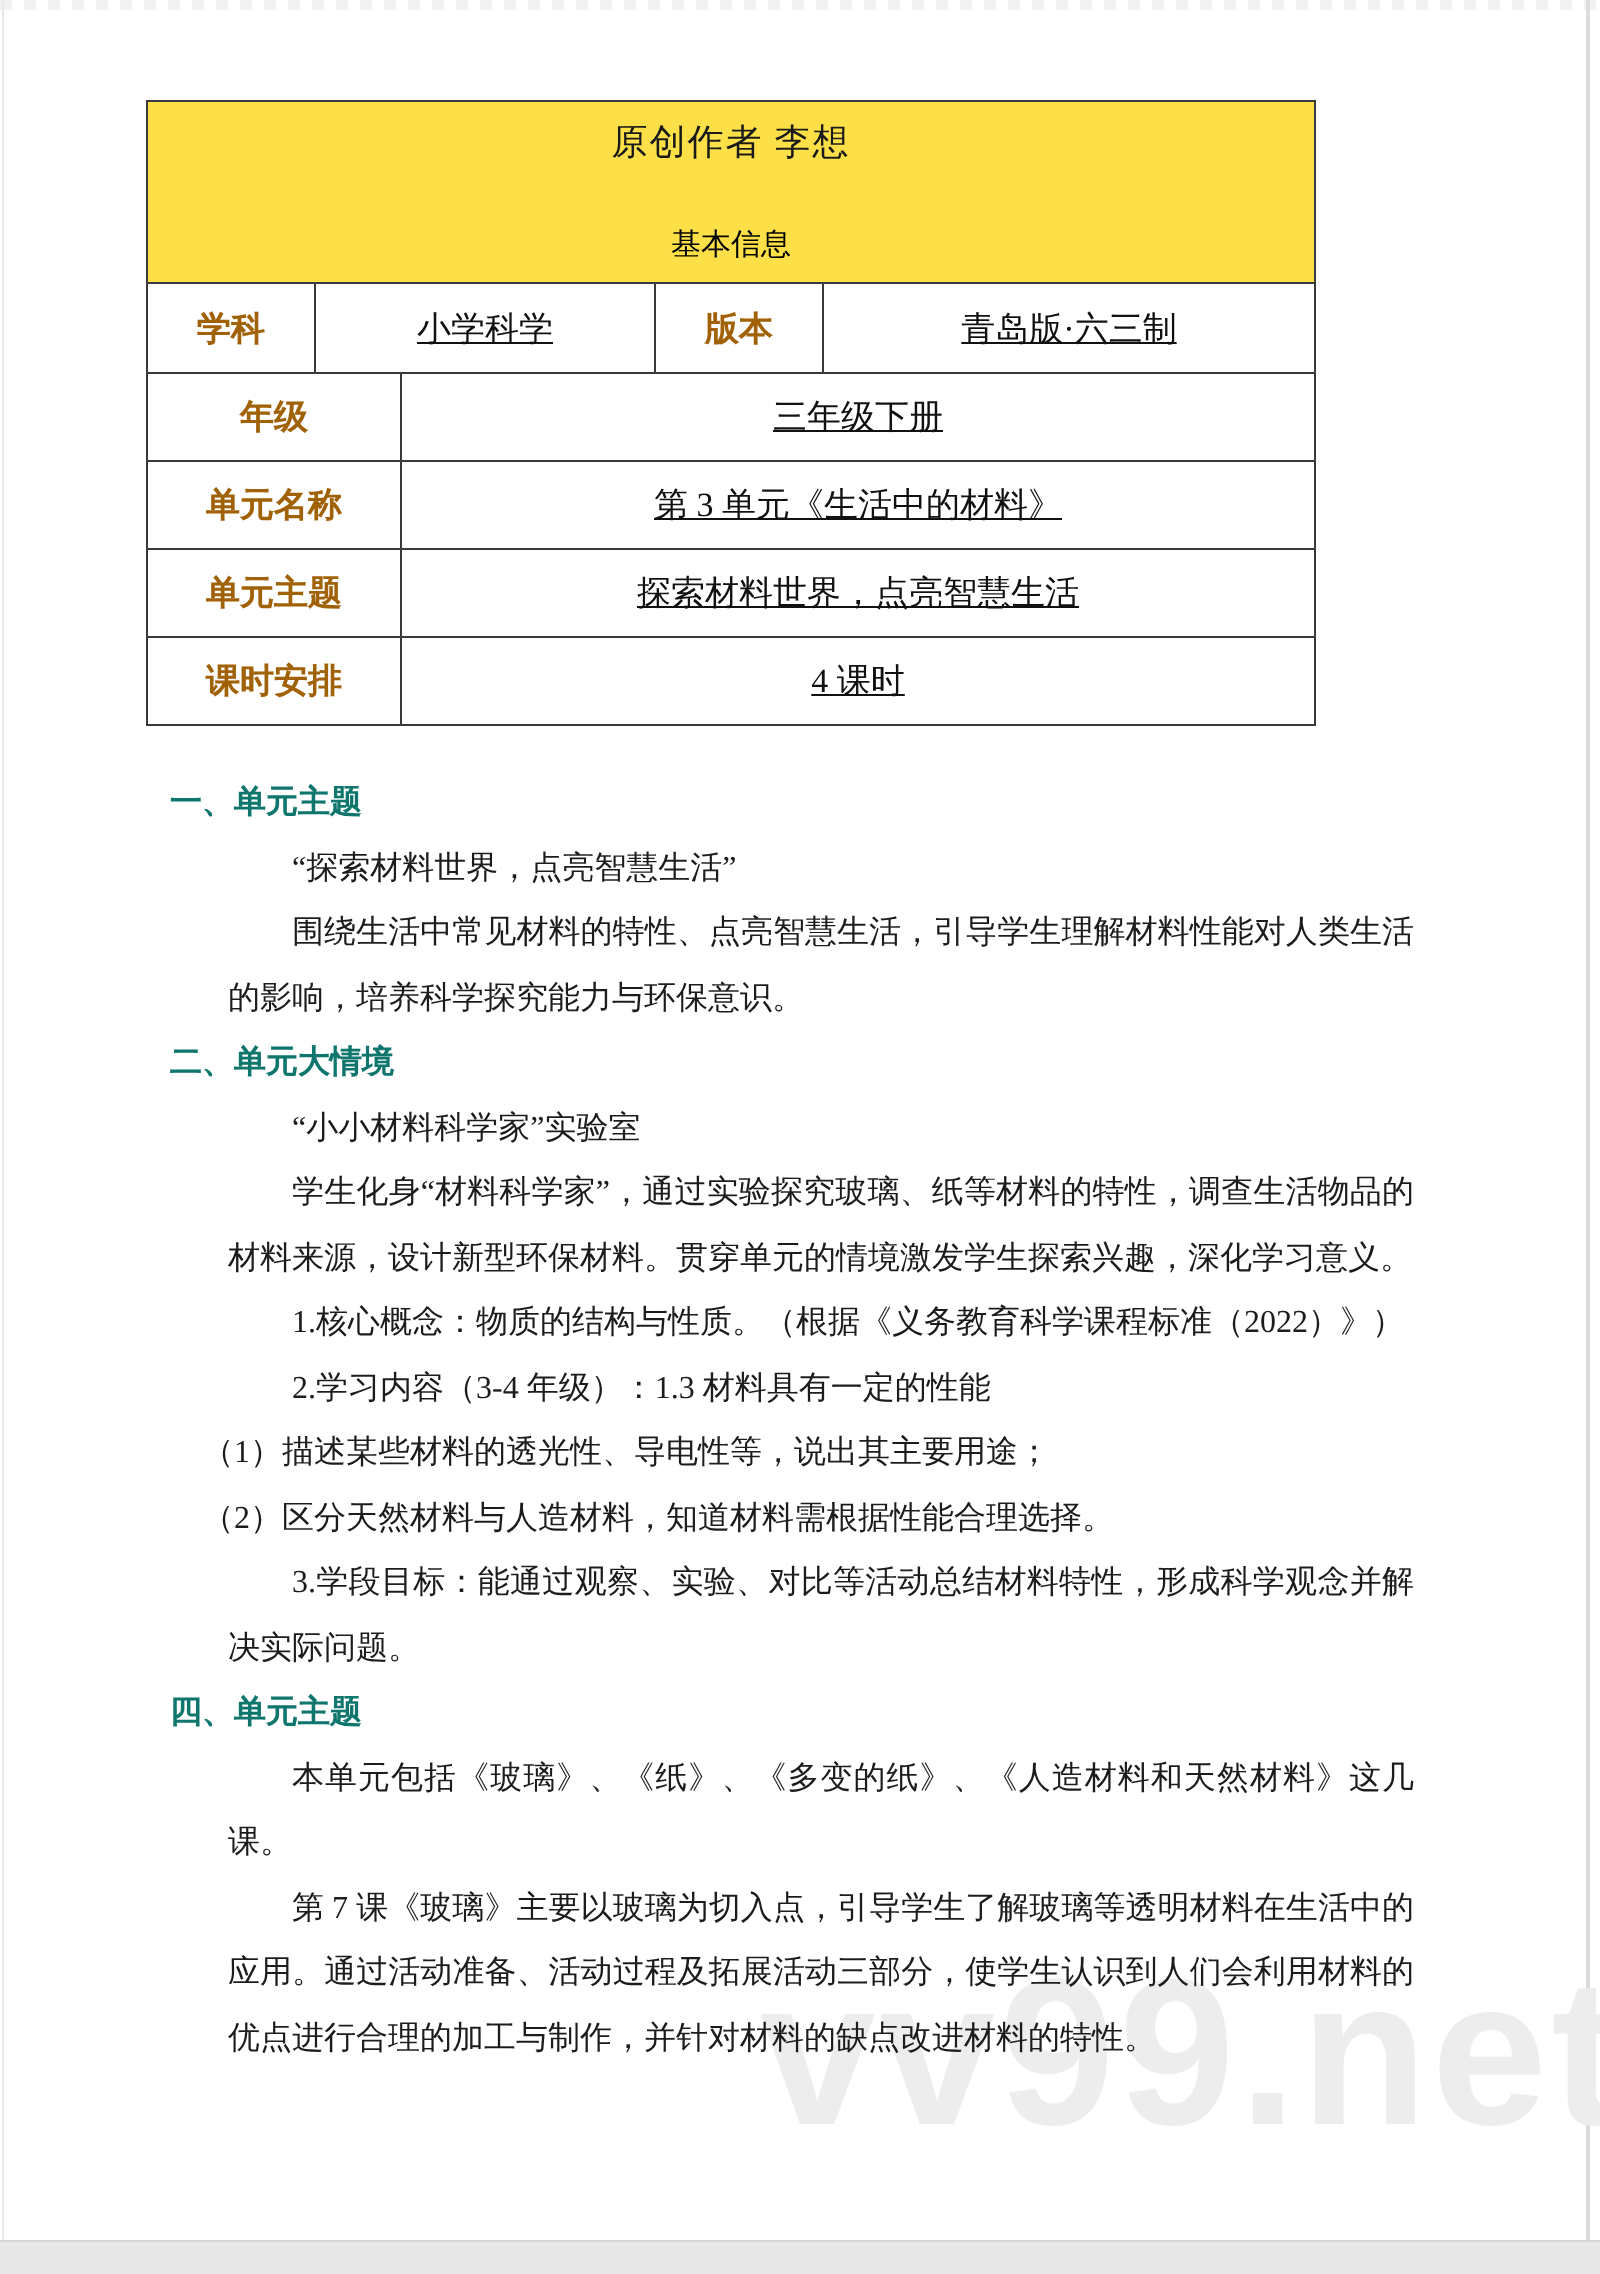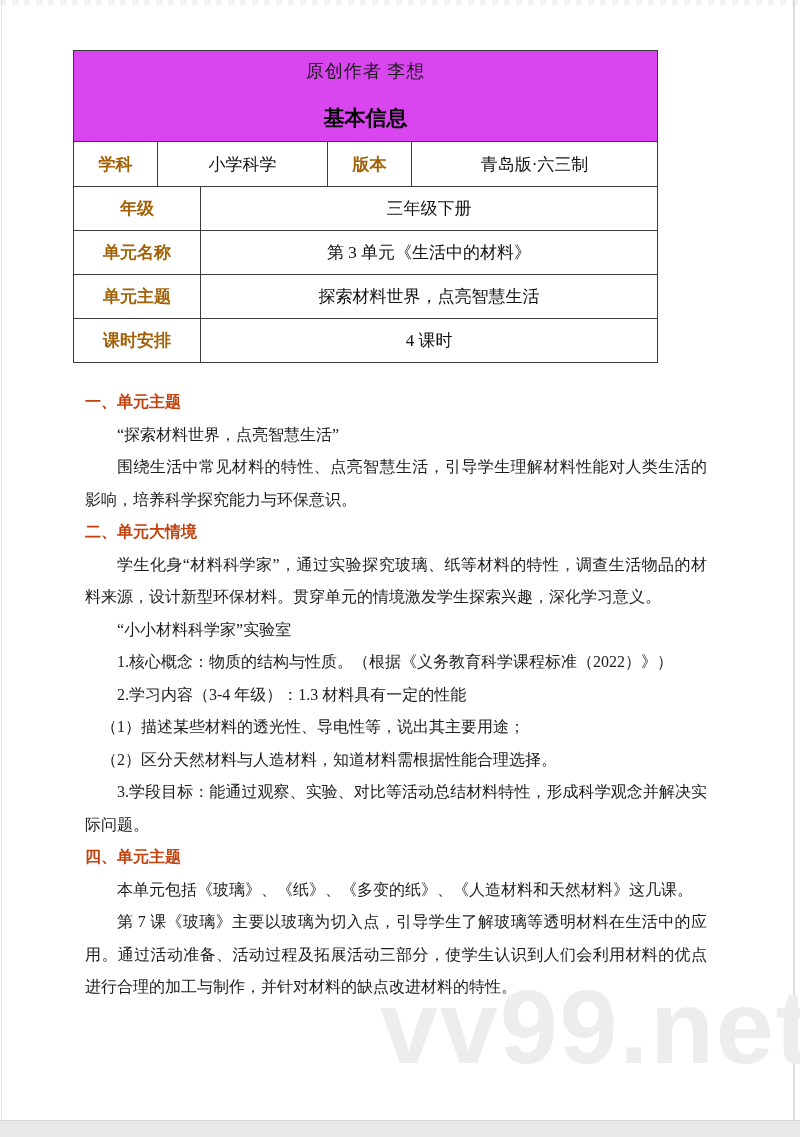--- a/index.html
+++ b/index.html
@@ -61,21 +61,21 @@
     color: #111111;
   }
   table.doc-table td {
     border: 1px solid #3a3a3a;
     text-align: center;
     vertical-align: middle;
     padding: 0 2px;
     overflow: hidden;
   }
   td.head-cell {
-    background: #d946ef;
+    background: #fde047;
     height: 90px;
     padding: 0;
     text-align: left;
     vertical-align: top;
   }
   .head-inner {
     display: flex;
     flex-direction: column;
     justify-content: space-between;
     height: 100%;
@@ -83,53 +83,53 @@
     padding: 8px 9px 9px 9px;
   }
   .head-title {
     text-align: center;
     font-size: 18px;
     letter-spacing: 1px;
     color: #1a1a1a;
   }
   .head-label {
     font-family: "Liberation Sans", "DejaVu Sans", sans-serif;
-    font-weight: 700;
-    font-size: 21px;
+    font-weight: 400;
+    font-size: 15px;
     color: #000000;
   }
   td.lbl {
     font-family: "Liberation Sans", "DejaVu Sans", sans-serif;
     font-weight: 700;
     font-size: 17px;
     color: #a16207;
     height: 43px;
   }
   tr.r1 td { height: 44px; }
-  td.val { font-size: 17px; }
+  td.val { font-size: 17px; text-decoration: underline; }
   
   .doc-body {
     position: absolute;
     left: 85px;
     top: 386px;
     width: 622px;
     z-index: 2;
     font-size: 16px;
     line-height: 32.5px;
     color: #1c1c1c;
     text-align: justify;
   }
   .sec-heading {
     font-family: "Liberation Sans", "DejaVu Sans", sans-serif;
     font-weight: 700;
-    color: #c2410c;
+    color: #0f766e;
     text-align: left;
   }
   .para { margin: 0; }
-  .ind-2 { text-indent: 2em; }
+  .ind-2 { text-indent: 2em; margin-left: 29px; }
   .ind-1 { text-indent: 1em; }
 </style>
 </head>
 <body>
 
 <div class="page">
 
   <div class="edge-top"></div>
   <div class="edge-left"></div>
   <div class="edge-right"></div>
@@ -181,22 +181,22 @@
   <div class="doc-body">
 
     <div>
       <div class="sec-heading">一、单元主题</div>
       <p class="para ind-2">“探索材料世界，点亮智慧生活”</p>
       <p class="para ind-2">围绕生活中常见材料的特性、点亮智慧生活，引导学生理解材料性能对人类生活的影响，培养科学探究能力与环保意识。</p>
     </div>
 
     <div>
       <div class="sec-heading">二、单元大情境</div>
+      <p class="para ind-2">“小小材料科学家”实验室</p>
       <p class="para ind-2">学生化身“材料科学家”，通过实验探究玻璃、纸等材料的特性，调查生活物品的材料来源，设计新型环保材料。贯穿单元的情境激发学生探索兴趣，深化学习意义。</p>
-      <p class="para ind-2">“小小材料科学家”实验室</p>
     </div>
 
     <div>
       <p class="para ind-2">1.核心概念：物质的结构与性质。（根据《义务教育科学课程标准（2022）》）</p>
       <p class="para ind-2">2.学习内容（3-4 年级）：1.3 材料具有一定的性能</p>
       <p class="para ind-1">（1）描述某些材料的透光性、导电性等，说出其主要用途；</p>
       <p class="para ind-1">（2）区分天然材料与人造材料，知道材料需根据性能合理选择。</p>
       <p class="para ind-2">3.学段目标：能通过观察、实验、对比等活动总结材料特性，形成科学观念并解决实际问题。</p>
     </div>
 

